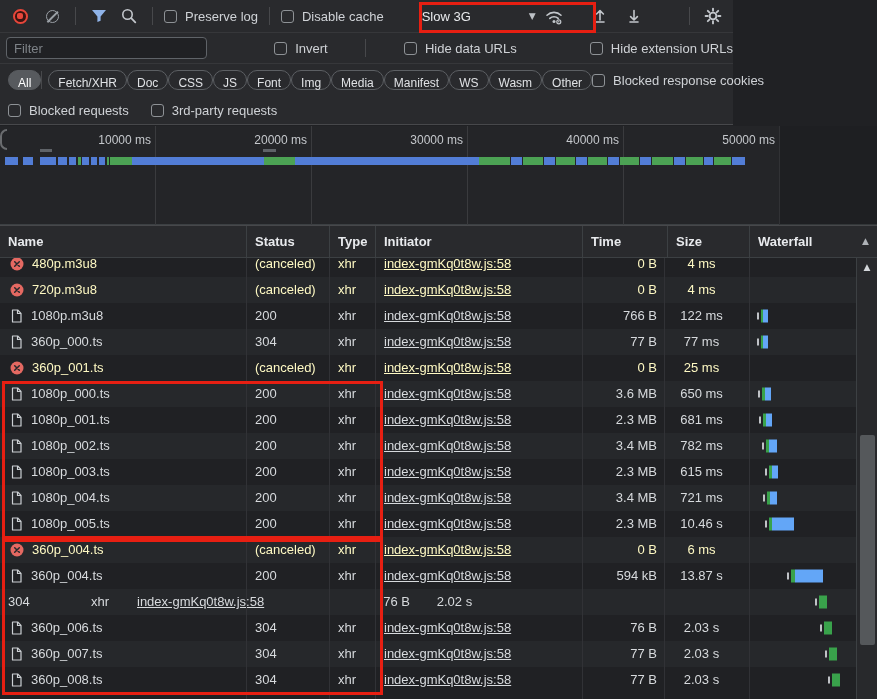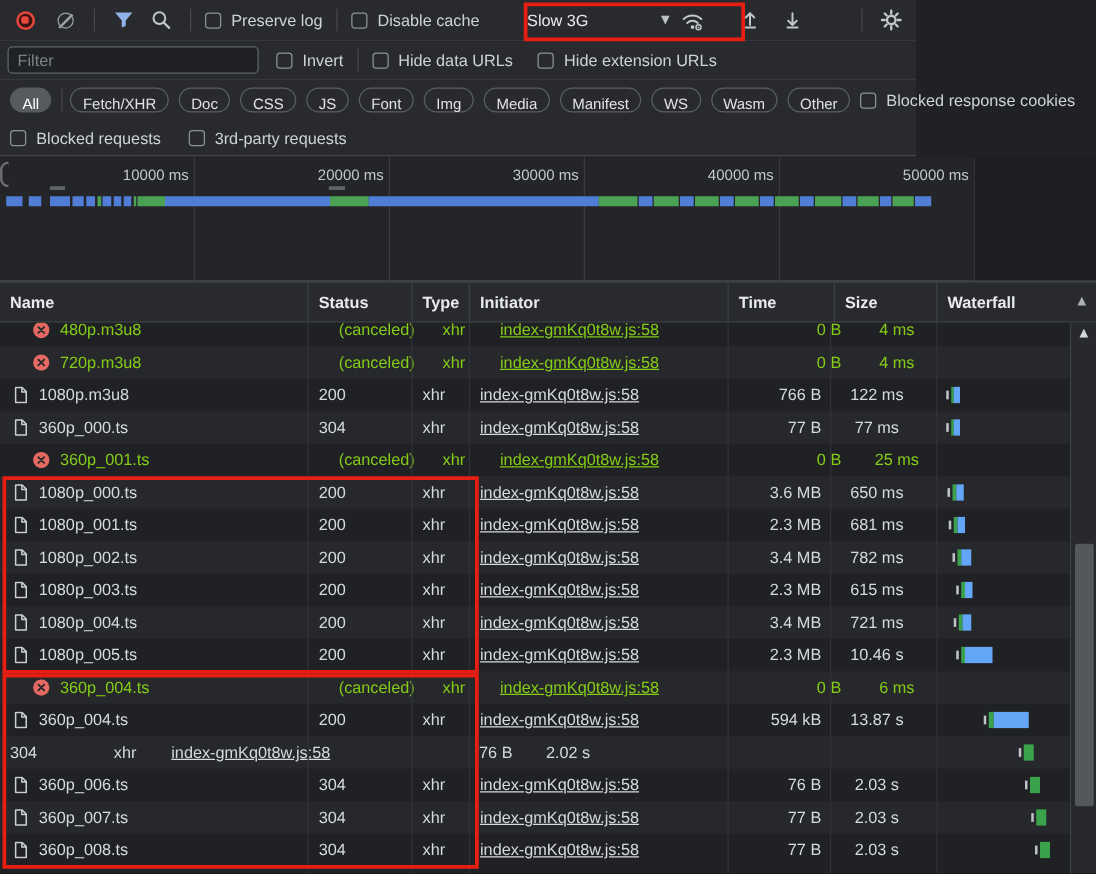--- a/index.html
+++ b/index.html
@@ -5,21 +5,21 @@
   * { margin:0; padding:0; box-sizing:border-box; }
   html,body { background:#111; }
   .root {
     position:relative; width:877px; height:699px; overflow:hidden;
     background:#202124; font-family:"Liberation Sans", sans-serif;
     color:#d7dadd; font-size:13px; -webkit-font-smoothing:antialiased;
   }
   
   .bar { position:absolute; left:0; width:733px; background:#292a2d; display:flex; align-items:center; }
   .toolbar   { top:0;  height:33px; border-bottom:1px solid #36373a; padding-left:8px; }
-  .filterbar { top:33px; height:31px; border-bottom:1px solid #36373a; padding-left:6px; }
+  .filterbar { top:33px; height:31px; border-bottom:1px solid #36373a; padding-left:6px;justify-content:space-between; }
   .pillsbar  { top:64px; height:32px; padding-left:8px; }
   .filters2  { top:96px; height:29px; border-bottom:1px solid #47484b; padding-left:8px; }
   .vsep { width:1px; height:18px; background:#47484b; margin:0 11px; flex:none; }
   .spacer { flex:1; }
   .chk { display:flex; align-items:center; gap:8px; color:#cfd2d6; cursor:default; flex:none; }
   .cb  { width:13px; height:13px; border:1.5px solid #8e9296; border-radius:3px; background:transparent; flex:none; }
   .tbtn { flex:none; display:flex; align-items:center; justify-content:center; width:24px; height:24px; }
   .glyph { font-family:"DejaVu Sans", sans-serif; }
   
   .ic-record { width:15px; height:15px; border-radius:50%; border:2px solid #e8463a; background:#3a1412; position:relative; }
@@ -29,21 +29,21 @@
   .ic-clear::after { content:""; position:absolute; left:-2px; top:5px; width:15px; height:1.5px; background:#9aa0a6; transform:rotate(-45deg); }
   
   .throttle-wrap { display:flex; align-items:center; margin-left:30px; flex:none; }
   .select { display:flex; align-items:center; justify-content:space-between; width:128px; height:24px; padding:0 6px 0 8px; color:#e8eaed; cursor:default; }
   .select .dd { font-size:9px; color:#bdc1c6; }
   
   .finput { width:201px; height:22px; background:#202124; border:1px solid #5f6368; border-radius:4px;
             color:#dfe1e5; font-family:"Liberation Sans",sans-serif; font-size:13px; padding:0 7px; outline:none; flex:none; }
   .finput::placeholder { color:#7d8287; }
   
-  .pill { flex:none; height:20px; padding:4px 9px; margin-right:8px; border-radius:10px; border:1px solid #5c5f63;
+  .pill { flex:none; height:20px; padding:4px 9px; border-radius:10px; border:1px solid #5c5f63;
           background:transparent; color:#e0e2e5; font-family:"Liberation Sans",sans-serif; font-size:12px; line-height:17px; cursor:default;text-align:center; }
   .pill.sel { background:#575a5e; border-color:#575a5e; color:#fff; }
   
   .overview { position:absolute; top:126px; left:0; width:877px; height:99px; background:#242528; border-bottom:1px solid #3c4043; }
   .ov-grid { position:absolute; top:0; width:1px; height:99px; background:#3a3b3e; }
   .ov-label { position:absolute; top:7px; width:72px; text-align:right; font-size:12px; color:#c5c8cc; }
   .ov-dark { position:absolute; top:0; left:779px; width:98px; height:99px; background:rgba(0,0,0,0.14); }
   .ov-handle { position:absolute; left:0; top:3px; width:7px; height:21px; border:2px solid #6a6c6f; border-right:none; border-radius:7px 0 0 7px; }
   .band { position:absolute; top:31px; left:0; height:9px; width:877px; }
   .seg { position:absolute; top:0; height:8px; }
@@ -54,21 +54,21 @@
   .thead { position:absolute; top:225px; left:0; width:877px; height:33px; background:#292a2d;
            border-top:1px solid #47484b; border-bottom:1px solid #3c4043; display:flex; z-index:10; }
   .hc { height:100%; line-height:31px; padding-left:8px; color:#e8eaed; border-right:1px solid #3c4043; position:relative;font-weight:bold; }
   .hc:last-child { border-right:none; }
   .sort { position:absolute; right:8px; top:0; font-size:9px; color:#aeb2b7; }
   .w-name{width:247px;} .w-st{width:83px;} .w-ty{width:46px;} .w-init{width:207px;}
   .w-sz{width:82px;} .w-tm{width:85px;} .w-wf{flex:1;}
   .tbody { position:absolute; top:258px; left:0; width:877px; height:441px; overflow:hidden; background:#202124; }
   .row { position:absolute; left:0; width:856px; height:26px; display:flex; align-items:center; }
   .row.alt { background:#26282b; }
-  .row.err { color:#84cc16;padding-left:16px; }
+  .row.err { color:#fef9c3; }
   .c { flex:none; height:26px; line-height:26px; overflow:hidden; white-space:nowrap; }
   .c.name { width:247px; padding-left:10px; display:flex; align-items:center; gap:8px; }
   .c.st { width:83px; padding-left:8px; }
   .c.ty { width:46px; padding-left:8px; }
   .c.init { width:207px; padding-left:8px; }
   .c.sz { width:82px; text-align:right; padding-right:8px; }
   .c.tm { width:85px; text-align:center; padding-right:12px; }
   .link { text-decoration:underline; cursor:pointer; }
   .ic { flex:none; display:block; }
   

